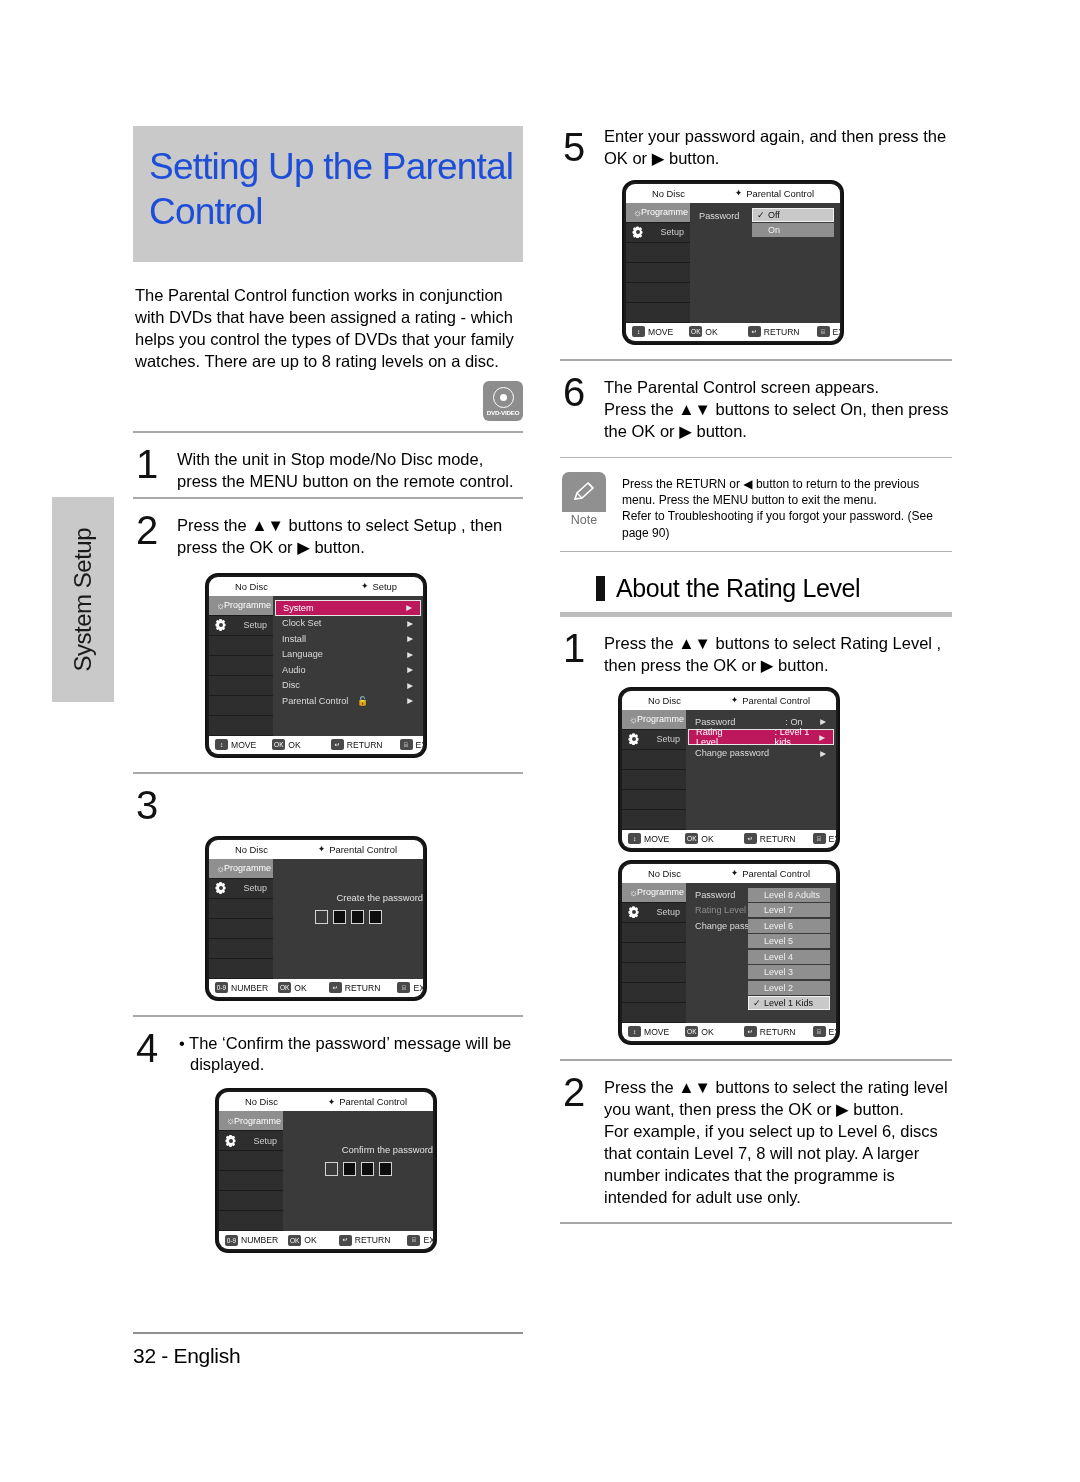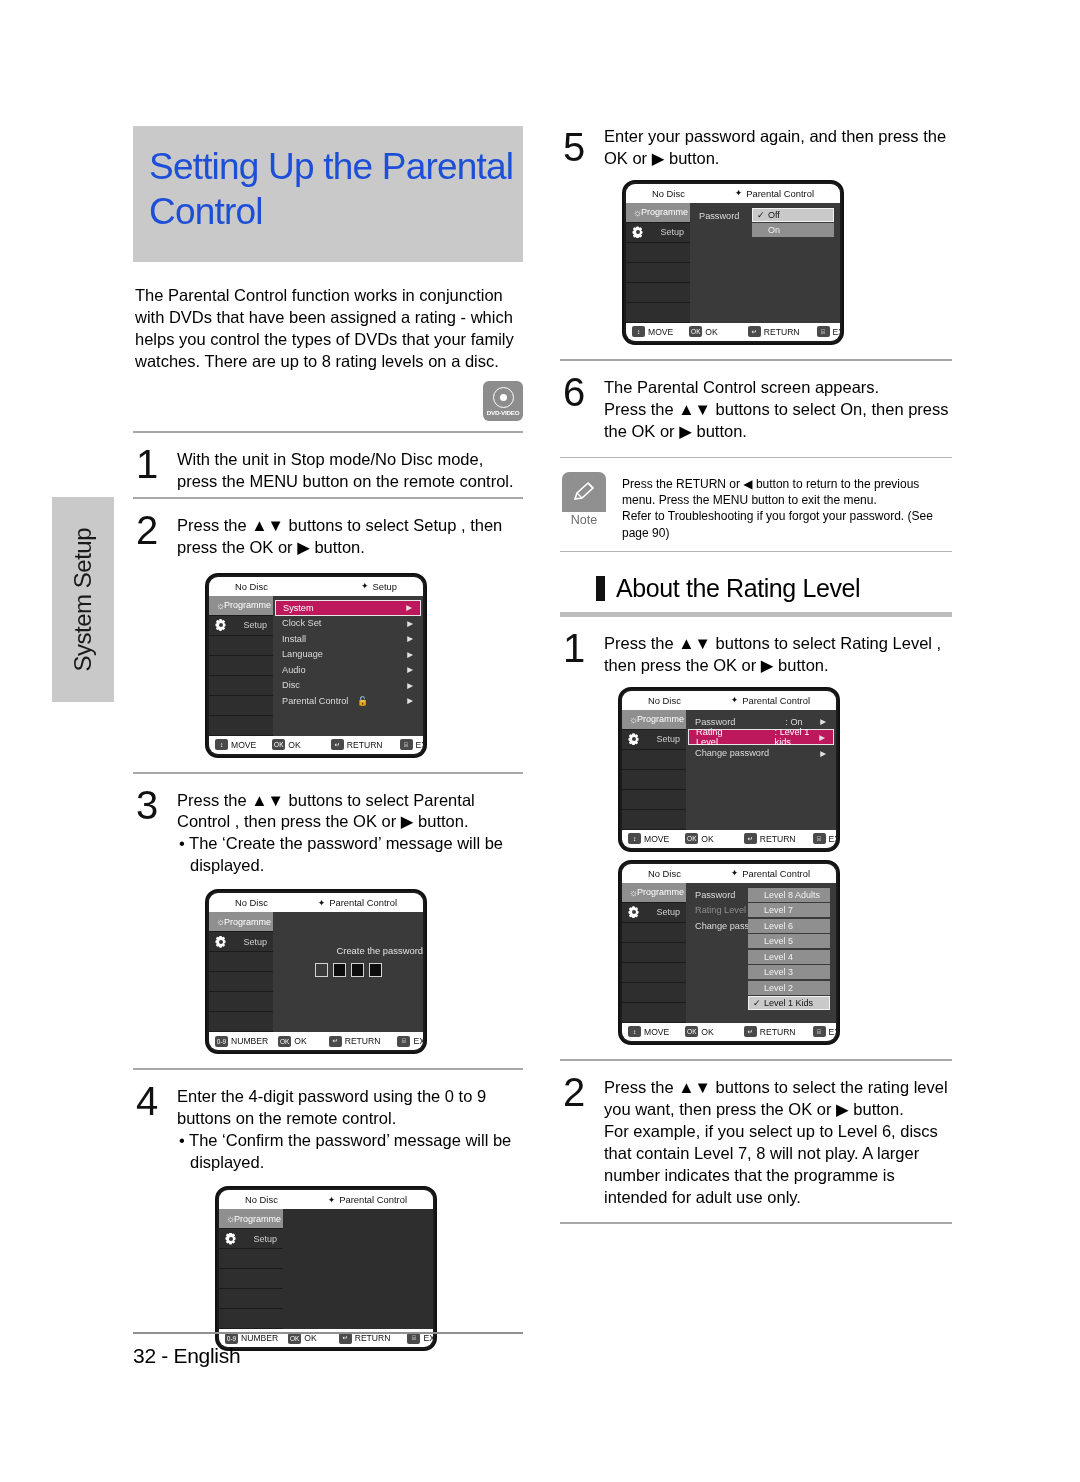--- a/index.html
+++ b/index.html
@@ -333,24 +333,20 @@
         </span>
       </div>
     </div>
   </div>
 
   <div class="spacer14"></div>
   <div class="rule"></div>
 
   <div class="step">
     <div class="num">3</div>
-    <div class="body">
-      <div class="plain">Press the ▲▼ buttons to select Parental Control ,  then press the OK or ▶ button.</div>
-      <div class="sub">• The ‘Create the password’ message will be displayed.</div>
-    </div>
   </div>
 
   <div class="tv" style="width:222px; margin:8px 0 0 72px;">
     <div class="tv-inner">
       <div class="tv-top">
         <span>No Disc</span>
         <span class="right">
           <span class="diamond">✦</span>
           <span>Parental Control</span>
         </span>
@@ -404,21 +400,20 @@
       </div>
     </div>
   </div>
 
   <div class="spacer14"></div>
   <div class="rule"></div>
 
   <div class="step">
     <div class="num">4</div>
     <div class="body">
-      <div class="plain">Enter the 4-digit password using the 0 to 9 buttons on the remote control.</div>
       <div class="sub">• The ‘Confirm the password’ message will be displayed.</div>
     </div>
   </div>
 
   <div class="tv" style="width:222px; margin:8px 0 0 82px;">
     <div class="tv-inner">
       <div class="tv-top">
         <span>No Disc</span>
         <span class="right">
           <span class="diamond">✦</span>
@@ -434,20 +429,31 @@
           <div class="side-row">
             <span class="ico">
                 <i class="gear"></i>
               </span>
             <span class="txt">Setup</span>
           </div>
           <div class="side-row"></div>
           <div class="side-row"></div>
           <div class="side-row"></div>
           <div class="side-row"></div>
+        </div>
+        <div class="tv-body">
+          <div class="msg-area">
+            <div class="msg">Confirm the password</div>
+            <div class="pw-boxes">
+              <i></i>
+              <i class="filled"></i>
+              <i class="filled"></i>
+              <i class="filled"></i>
+            </div>
+          </div>
         </div>
       </div>
       <div class="tv-bot">
         <span class="grp">
           <span class="key">0-9</span>
           <span>NUMBER</span>
         </span>
         <span class="grp" style="margin-left:6px">
           <span class="key">OK</span>
           <span>OK</span>

